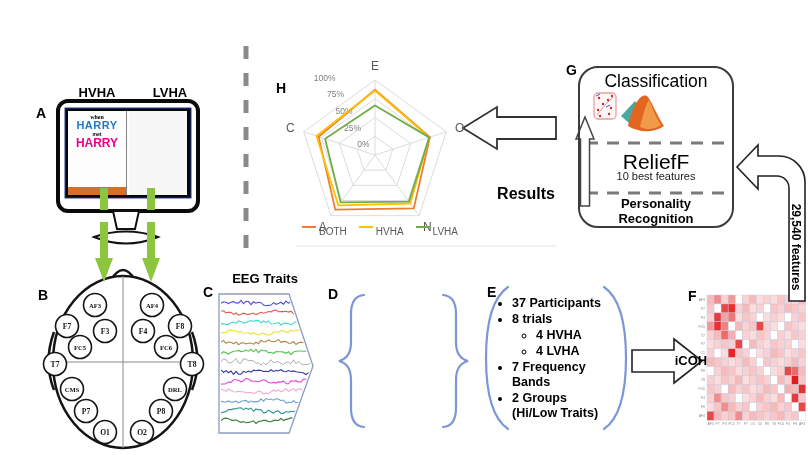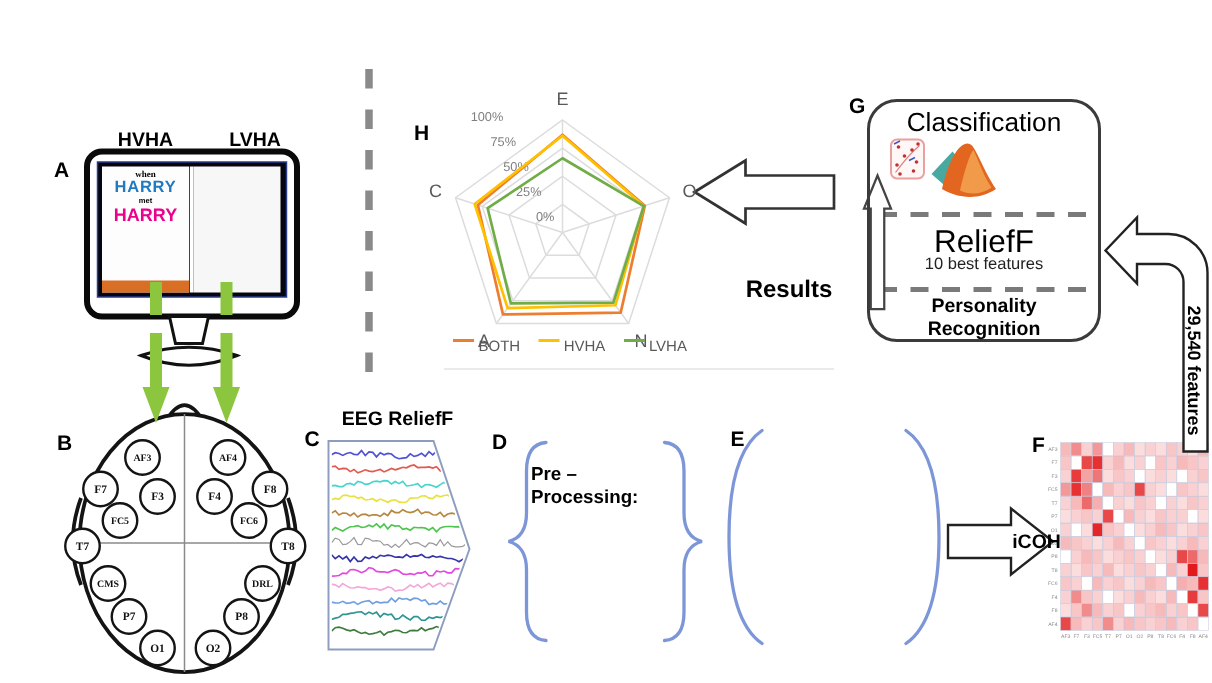--- a/index.html
+++ b/index.html
@@ -448,26 +448,36 @@
   <div class="abs panel-letter" style="left:203px;top:284px;">C</div>
   <div class="abs panel-letter" style="left:328px;top:286px;">D</div>
   <div class="abs panel-letter" style="left:487px;top:284px;">E</div>
   <div class="abs panel-letter" style="left:688px;top:288px;">F</div>
   <div class="abs panel-letter" style="left:566px;top:62px;">G</div>
   <div class="abs panel-letter" style="left:276px;top:80px;">H</div>
 
   <div class="abs cond-label" style="left:71px;top:85px;">HVHA</div>
   <div class="abs cond-label" style="left:144px;top:85px;">LVHA</div>
 
-  <div class="abs eeg-title" style="left:218px;top:271px;">EEG ReliefF</div>
+  <div class="abs eeg-title" style="left:218px;top:271px;">EEG Traits</div>
 
   <div class="abs pp-block" style="left:354px;top:309px;">
-    <div>Pre – Processing:</div>
   </div>
 
+  <div class="abs ex-block" style="left:496px;top:294px;">
+    <ul>
+        <li>37 Participants</li>
+        <li>8 trials<ul>
+            <li>4 HVHA</li>
+            <li>4 LVHA</li>
+          </ul></li>
+        <li>7 Frequency Bands</li>
+        <li>2 Groups (Hi/Low Traits)</li>
+      </ul>
+  </div>
 
   <div class="abs icoh-label" style="left:637px;top:353px;width:36px;text-align:center;margin-left:36px;">iCOH</div>
 
   <div class="abs results-label" style="left:490px;top:145px;width:72px;text-align:center;margin-top:40px;">Results</div>
 
   <div class="abs gbox" style="left:578px;top:66px;width:152px;height:158px;"></div>
   <div class="abs g-title" style="left:588px;top:71px;width:136px;">Classification</div>
   <div class="abs g-relieff" style="left:588px;top:150px;width:136px;">ReliefF</div>
   <div class="abs g-relieff-sub" style="left:588px;top:170px;width:136px;">10 best features</div>
   <div class="abs g-framework" style="left:582px;top:196px;width:148px;">

